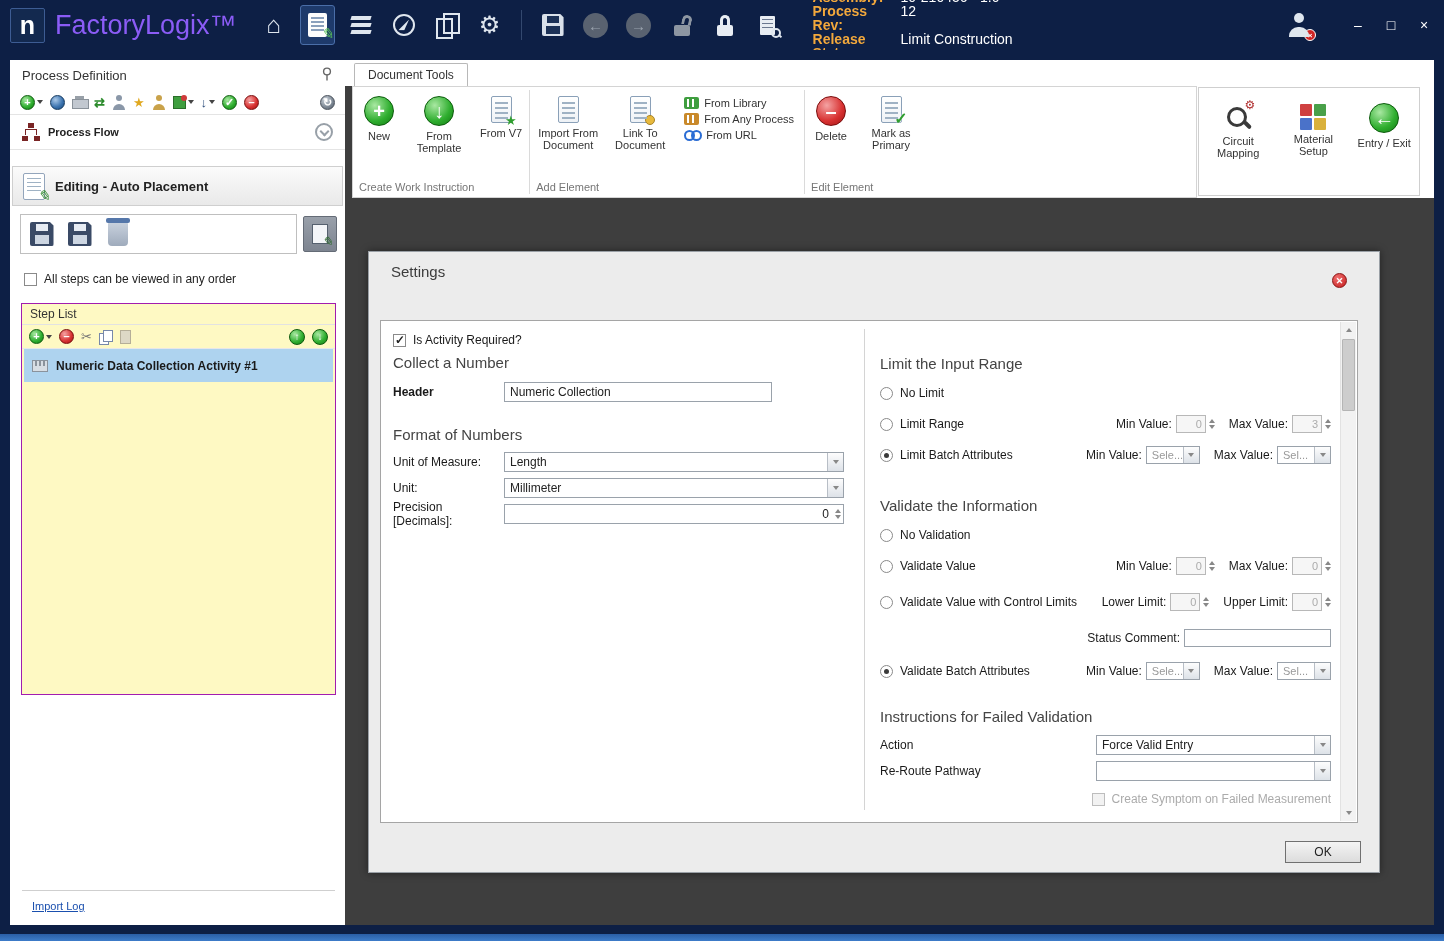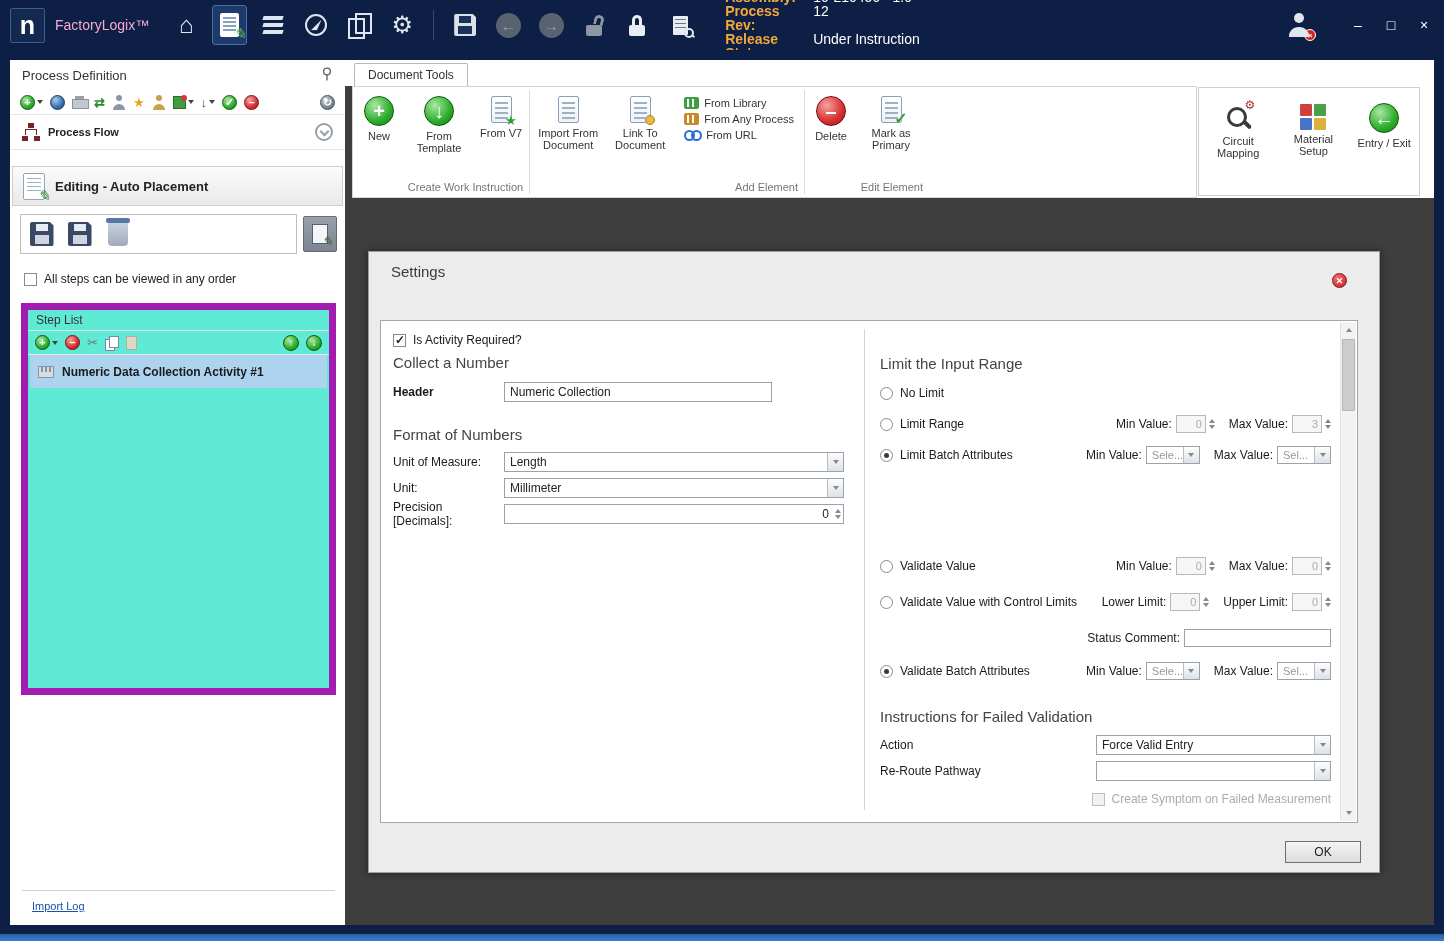--- a/index.html
+++ b/index.html
@@ -3,21 +3,21 @@
 <meta charset="utf-8">
 <style>
 *{margin:0;padding:0;box-sizing:border-box}
 html,body{width:1444px;height:941px}
 body{font-family:"Liberation Sans",sans-serif;background:#0d1f45;overflow:hidden;font-size:12px}
 .window{width:100%;height:100%;display:flex;flex-direction:column}
 
 
 .titlebar{height:50px;display:flex;align-items:center;padding:0 12px 0 10px;background:#0d1f45;color:#e8edf3}
 .logo{width:35px;height:35px;background:#13294f;border:1px solid #3d5c93;border-radius:2px;display:flex;align-items:center;justify-content:center;font-size:25px;font-weight:bold;color:#fff}
-.app-name{font-size:14px;color:#f9a8d4;margin-left:10px;white-space:nowrap}
+.app-name{font-size:27px;color:#8b5cf6;margin-left:10px;white-space:nowrap}
 .tb-icons{display:flex;align-items:center;margin-left:20px;gap:9px}
 .tbi{min-width:34px;height:40px;display:flex;align-items:center;justify-content:center;position:relative}
 .tbi.active{background:#1e3a6b;border:1px solid #4a6ea8;border-radius:3px;padding:0 7px}
 .g{font-size:24px;color:#dfe6ee;line-height:1}
 .tb-sep{width:1px;height:30px;background:#33486e;margin:0 5px}
 .navc{width:25px;height:25px;border-radius:50%;background:#596270;color:#9aa3ae;display:flex;align-items:center;justify-content:center;font-size:15px;font-weight:bold}
 .floppy{width:22px;height:22px;background:#d9e0e9;border-radius:2px;position:relative;clip-path:polygon(0 0,85% 0,100% 15%,100% 100%,0 100%)}
 .floppy::before{content:"";position:absolute;top:2px;left:5px;width:12px;height:7px;background:#1c3156}
 .floppy::after{content:"";position:absolute;bottom:2px;left:4px;width:14px;height:8px;background:#1c3156}
 .lock{position:relative;width:16px;height:21px}
@@ -107,21 +107,21 @@
 .imp-arrow{position:absolute;right:-6px;bottom:-4px;color:#2f9e2f;font-size:14px;font-weight:bold}
 .trash{width:20px;height:24px;background:linear-gradient(180deg,#c9d2de,#9fabbc);border-radius:2px 2px 4px 4px;position:relative}
 .trash::before{content:"";position:absolute;top:-4px;left:-2px;right:-2px;height:5px;background:#5577aa;border-radius:2px}
 .edit-panel-btn{width:34px;height:36px;margin-left:6px;background:linear-gradient(180deg,#99a0aa,#7d8490);border:1px solid #646b76;border-radius:2px;display:flex;align-items:center;justify-content:center}
 .panel-ic{width:16px;height:20px;background:#f3f5f8;border:1px solid #55606e;position:relative}
 .panel-ic .pen{position:absolute;right:-6px;bottom:-5px;color:#2f6a2f;font-size:13px;line-height:1}
 .sb-check{margin:18px 0 0 14px;display:flex;align-items:center;gap:7px;font-size:12px;color:#222}
 .cb{width:13px;height:13px;border:1px solid #8a8a8a;background:#fff;position:relative;display:inline-block;flex:none}
 .cb.checked::after{content:"✓";position:absolute;top:-2px;left:1px;font-size:12px;font-weight:bold;color:#222}
 .cb.disabled{background:#f2f2f2;border-color:#bdbdbd}
-.step-list{margin:17px 9px 0 11px;height:392px;border:7px solid #a21caf;background:#5eead4;display:flex;flex-direction:column}
+.step-list{margin:17px 9px 0 11px;height:392px;border:1px solid #a21caf;background:#fef9c3;display:flex;flex-direction:column}
 .sl-title{height:21px;display:flex;align-items:center;padding:0 8px;font-size:12px;color:#333;border-bottom:1px solid #e2e2e2}
 .sl-toolbar{height:24px;display:flex;align-items:center;gap:7px;padding:0 7px;border-bottom:1px solid #e8e8e8}
 .sl-sp{flex:1}
 .copy-ic{position:relative;width:14px;height:14px}
 .copy-ic::before,.copy-ic::after{content:"";position:absolute;width:8px;height:10px;background:#fff;border:1px solid #7788aa}
 .copy-ic::before{left:0;top:3px}.copy-ic::after{left:4px;top:0}
 .paste-ic{width:11px;height:14px;background:#ddd8c6;border:1px solid #b5ae98}
 .sl-combo{margin:2px;height:34px;border:1px solid #9aa2ab;background:#fff;display:flex;align-items:center;padding:0 10px}
 .sl-combo .txt{font-size:13px;color:#222}
 .chev{width:8px;height:8px;border-right:2px solid #666;border-bottom:2px solid #666;transform:rotate(45deg);margin-left:auto;margin-top:-4px}
@@ -136,21 +136,21 @@
 .main{flex:1;display:flex;flex-direction:column;min-width:0}
 .tabrow{height:26px;background:#fff;display:flex;align-items:flex-end;padding-left:9px}
 .doc-tab{border:1px solid #b8b8b8;border-bottom:none;background:#fff;font-size:12px;color:#333;padding:4px 13px 4px;border-radius:2px 2px 0 0}
 .ribbon{height:112px;background:#fff;display:flex;position:relative}
 .rb-gutter{width:7px;background:#3e3e3e}
 .rb-box{display:flex;border:1px solid #d4d4d4;width:845px}
 .rb-group{display:flex;flex-direction:column}
 .rb-buttons{flex:1;display:flex;align-items:flex-start;padding:2px 2px 0}
 .rb-btn{display:flex;flex-direction:column;align-items:center;gap:4px;padding:7px 5px 2px;min-width:48px;max-width:72px}
 .rb-label{font-size:11px;color:#333;text-align:center;line-height:12px}
-.rb-group-label{font-size:11px;color:#767676;text-align:right;padding:3px 6px 4px}
+.rb-group-label{font-size:11px;color:#767676;text-align:left;padding:3px 6px 4px}
 .rb-vsep{width:1px;background:#dadada;margin:3px 0}
 .rb-fill{flex:1}
 .rb-smalls{display:flex;flex-direction:column;gap:4px;padding:8px 8px}
 .rb-small{display:flex;align-items:center;gap:5px;font-size:11px;color:#333;white-space:nowrap}
 .doc-ic{width:21px;height:27px;background:linear-gradient(180deg,#fff,#eef2f6);border:1px solid #8aa0b8;border-radius:2px;position:relative}
 .doc-ic::after{content:"";position:absolute;left:3px;top:5px;right:3px;height:1.5px;background:#9fb2c4;box-shadow:0 5px 0 #9fb2c4,0 10px 0 #9fb2c4,0 15px 0 #9fb2c4}
 .doc-ic .key-badge{position:absolute;right:-5px;bottom:-3px;width:10px;height:10px;border-radius:50%;background:#e8b93c;border:1px solid #a8842a}
 .doc-ic .check{position:absolute;right:-7px;bottom:-6px;color:#2f9e2f;font-size:16px;font-weight:bold;font-style:normal;text-shadow:0 0 2px #fff}
 .doc-ic .star2{position:absolute;right:-6px;bottom:-6px;color:#2f9e2f;font-size:13px;font-style:normal}
 .lib-ic{width:15px;height:12px;background:#3f9e3f;border-radius:2px;position:relative;flex:none}
@@ -285,21 +285,21 @@
       <div class="row">
           <span class="lab">Assembly:</span>
           <span class="val">10-210456 - 1.0</span>
         </div>
       <div class="row">
           <span class="lab">Process Rev:</span>
           <span class="val">12</span>
         </div>
       <div class="row">
           <span class="lab">Release Status:</span>
-          <span class="val">Under Instruction</span>
+          <span class="val">Limit Construction</span>
         </div>
     </div>
     <div class="tb-right">
       <span class="person">
           <span class="badge-x">×</span>
         </span>
       <span class="winbtn">–</span>
       <span class="winbtn">□</span>
       <span class="winbtn">×</span>
     </div>
@@ -629,20 +629,27 @@
                     </span>
                 </span>
                 <span class="plab">Max Value:</span>
                 <span class="combo cw54">
                   <span class="cval muted">Sel...</span>
                   <span class="cbtn">
                       <i class="td"></i>
                     </span>
                 </span>
               </div>
+              <div class="rrow" style="top:174px">
+                <span class="heading">Validate the Information</span>
+              </div>
+              <div class="rrow" style="top:204px">
+                <span class="radio"></span>
+                <span class="rlab">No Validation</span>
+              </div>
               <div class="rrow" style="top:235px">
                 <span class="radio"></span>
                 <span class="rlab">Validate Value</span>
                 <span class="fsp"></span>
                 <span class="plab">Min Value:</span>
                 <span class="spin disabled">
                   <span class="sbox">0</span>
                   <span class="arrs">
                       <i class="tu"></i>
                       <i class="td"></i>

